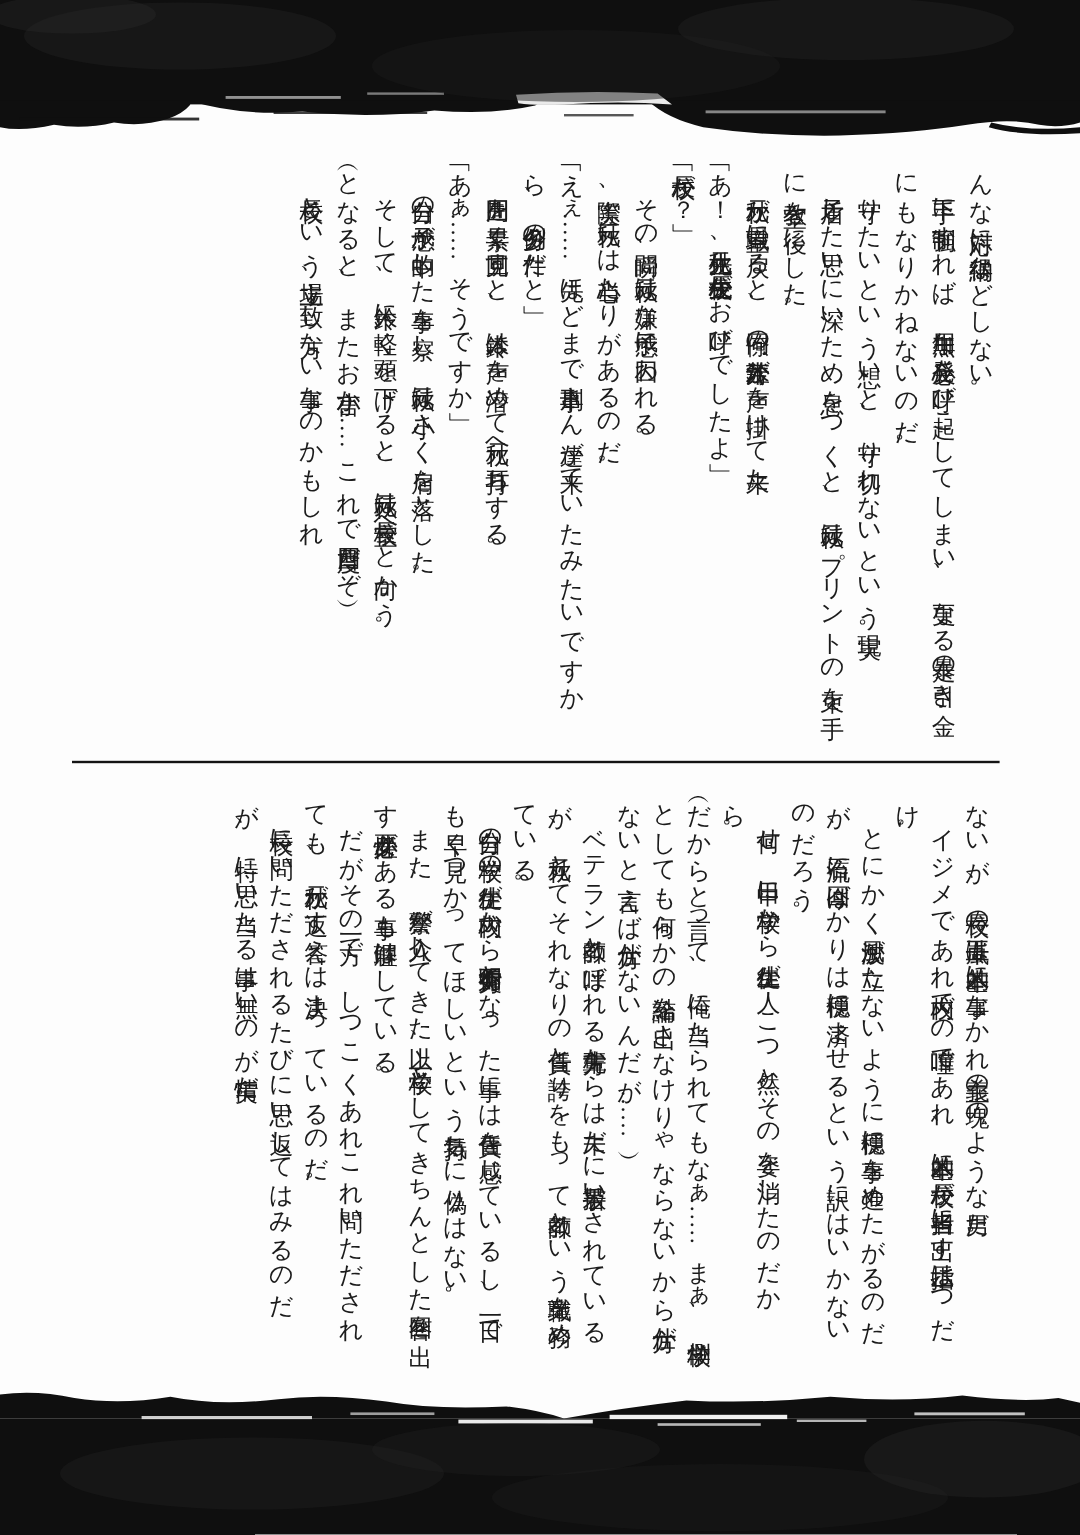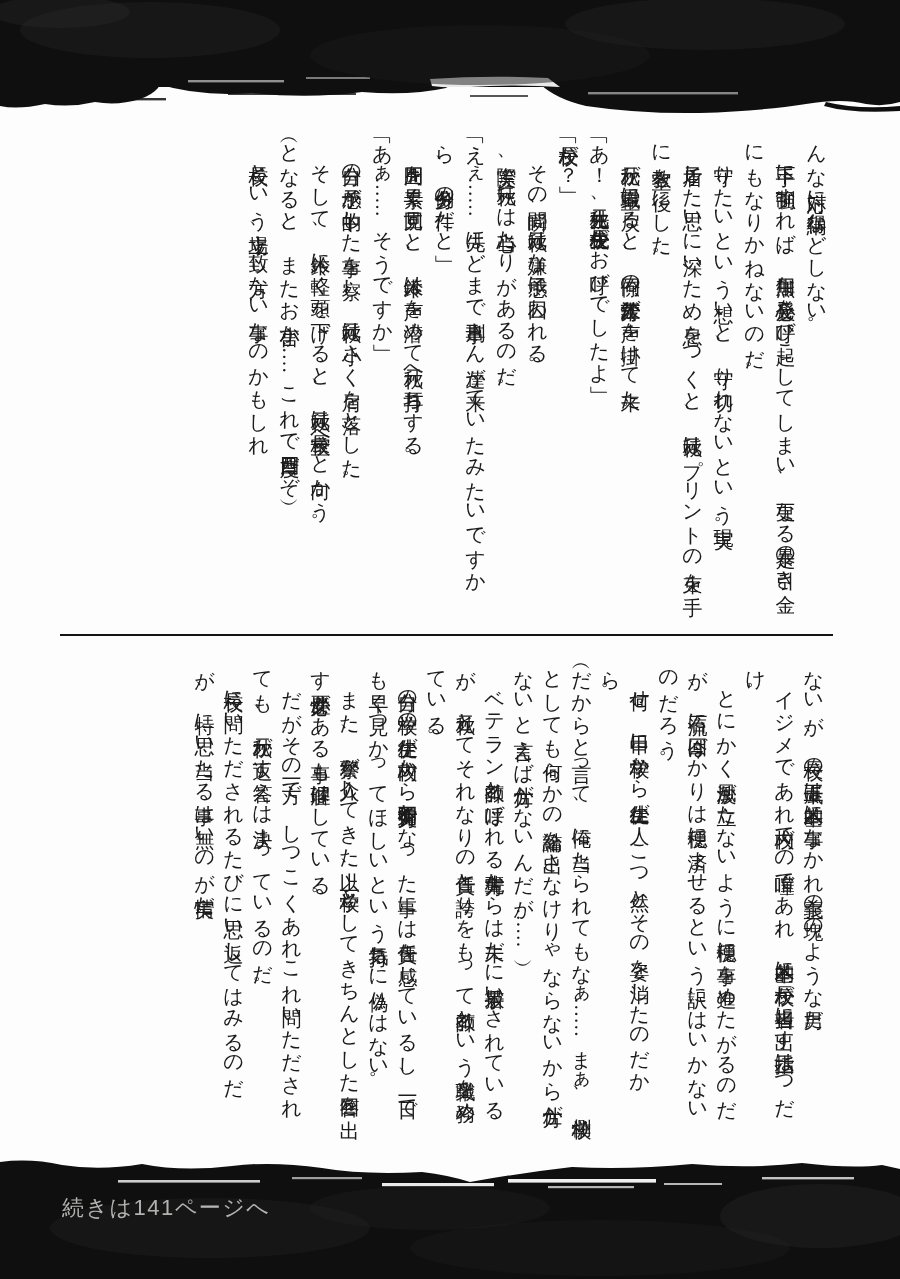--- a/index.html
+++ b/index.html
@@ -112,15 +112,14 @@
     <rect x="548" y="30" width="86" height="2.2" fill="#fdfdfd" opacity="0.7"></rect>
     <rect x="664" y="27" width="58" height="2" fill="#fdfdfd" opacity="0.7"></rect>
     <rect x="762" y="21" width="92" height="2.4" fill="#fdfdfd" opacity="0.75"></rect>
 
     <ellipse cx="210" cy="72" rx="160" ry="30" fill="#1d1d1d" opacity="0.5"></ellipse>
     <ellipse cx="600" cy="92" rx="190" ry="28" fill="#1a1a1a" opacity="0.5"></ellipse>
     <ellipse cx="820" cy="60" rx="100" ry="32" fill="#262626" opacity="0.4"></ellipse>
     <ellipse cx="430" cy="52" rx="120" ry="22" fill="#232323" opacity="0.35"></ellipse>
   </svg>
 
-  <div class="footer-note">続きは141ページへ</div>
 
 </div>
 
 </body></html>

